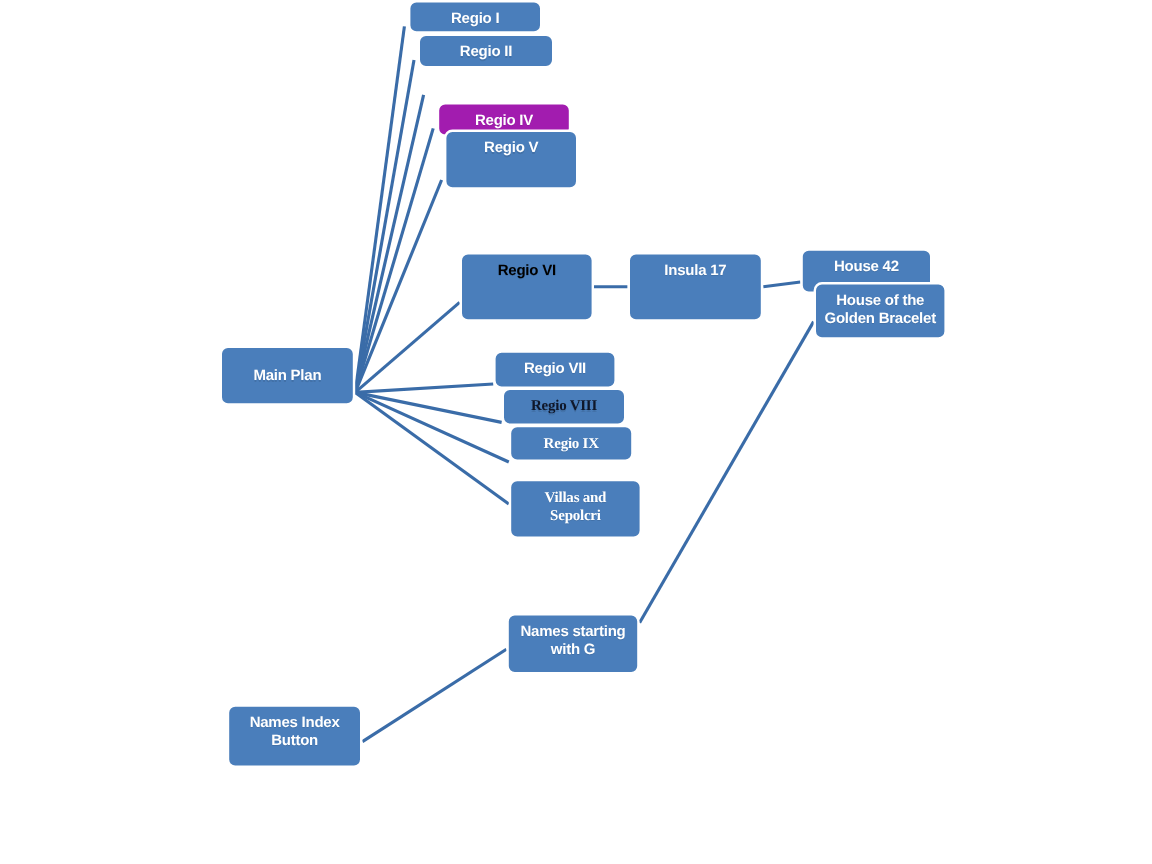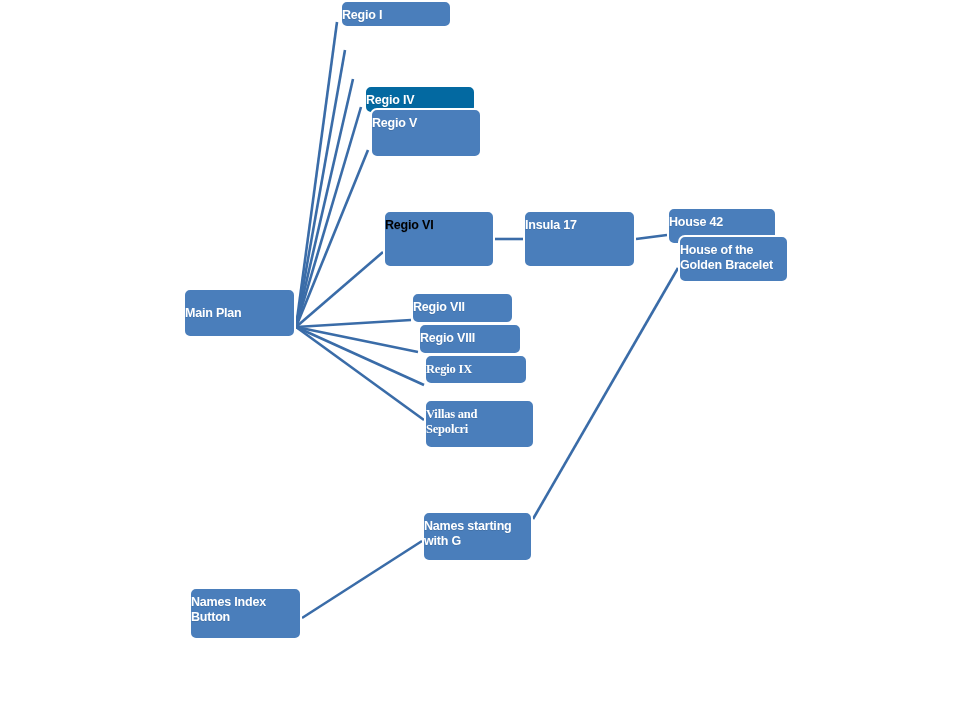--- a/index.html
+++ b/index.html
@@ -29,21 +29,21 @@
     box-sizing: border-box;
     background: #4a7ebb;
     border: 2px solid #ffffff;
     border-radius: 7px;
     color: #ffffff;
     font-family: "Liberation Sans", sans-serif;
     font-weight: bold;
     font-size: 12.5px;
     line-height: 1.18;
     letter-spacing: -0.2px;
-    text-align: left;
+    text-align: center;
     display: flex;
     align-items: flex-start;
     justify-content: center;
     padding-top: 6px;
     text-shadow: 0 1px 0 rgba(0,0,0,0.10);
     overflow: hidden;
   }
   .node.mid {
     align-items: center;
     padding-top: 0;
@@ -70,21 +70,24 @@
       <line x1="296" y1="327" x2="411" y2="320" stroke="#3a6ca8" stroke-width="2.6" stroke-linecap="butt"></line>
       <line x1="296" y1="327" x2="418" y2="352" stroke="#3a6ca8" stroke-width="2.6" stroke-linecap="butt"></line>
       <line x1="296" y1="327" x2="424" y2="385" stroke="#3a6ca8" stroke-width="2.6" stroke-linecap="butt"></line>
       <line x1="296" y1="327" x2="424" y2="420" stroke="#3a6ca8" stroke-width="2.6" stroke-linecap="butt"></line>
       <line x1="678" y1="268" x2="533" y2="519" stroke="#3a6ca8" stroke-width="2.6" stroke-linecap="butt"></line>
       <line x1="302" y1="618" x2="422" y2="541" stroke="#3a6ca8" stroke-width="2.6" stroke-linecap="butt"></line>
     </svg>
 <div class="node" style="left: 340px; top: 0px; width: 112px; height: 28px; background: rgb(74, 126, 187); border-color: rgb(255, 255, 255); color: rgb(255, 255, 255);">
       <span class="lbl">Regio I</span>
     </div>
-    <div class="node" style="left: 364px; top: 85px; width: 112px; height: 29px; background: #0369a1; border-color: rgb(255, 255, 255); color: rgb(255, 255, 255);">
+    <div class="node" style="left: 348px; top: 28px; width: 114px; height: 29px; background: rgb(74, 126, 187); border-color: rgb(255, 255, 255); color: rgb(255, 255, 255);">
+      <span class="lbl">Regio II</span>
+    </div>
+    <div class="node" style="left: 364px; top: 85px; width: 112px; height: 29px; background: #a21caf; border-color: rgb(255, 255, 255); color: rgb(255, 255, 255);">
       <span class="lbl">Regio IV</span>
     </div>
     <div class="node" style="left: 370px; top: 108px; width: 112px; height: 50px; background: rgb(74, 126, 187); border-color: rgb(255, 255, 255); color: rgb(255, 255, 255);">
       <span class="lbl">Regio V</span>
     </div>
     <div class="node" style="left: 383px; top: 210px; width: 112px; height: 58px; background: rgb(74, 126, 187); border-color: rgb(255, 255, 255); color: #000000;">
       <span class="lbl">Regio VI</span>
     </div>
     <div class="node" style="left: 523px; top: 210px; width: 113px; height: 58px; background: rgb(74, 126, 187); border-color: rgb(255, 255, 255); color: rgb(255, 255, 255);">
       <span class="lbl">Insula 17</span>
@@ -92,21 +95,21 @@
     <div class="node" style="left: 667px; top: 207px; width: 110px; height: 38px; background: rgb(74, 126, 187); border-color: rgb(255, 255, 255); color: rgb(255, 255, 255);">
       <span class="lbl">House 42</span>
     </div>
     <div class="node" style="left: 678px; top: 235px; width: 111px; height: 48px; background: rgb(74, 126, 187); border-color: rgb(255, 255, 255); color: rgb(255, 255, 255);">
       <span class="lbl">House of the
 Golden Bracelet</span>
     </div>
     <div class="node" style="left: 411px; top: 292px; width: 103px; height: 32px; background: rgb(74, 126, 187); border-color: rgb(255, 255, 255); color: rgb(255, 255, 255);">
       <span class="lbl">Regio VII</span>
     </div>
-    <div class="node" style="left: 418px; top: 323px; width: 104px; height: 32px; background: rgb(74, 126, 187); border-color: rgb(255, 255, 255); color: #ffffff;">
+    <div class="node" style="left: 418px; top: 323px; width: 104px; height: 32px; background: rgb(74, 126, 187); border-color: rgb(255, 255, 255); color: #0f172a; font-family: Liberation Serif, serif;">
       <span class="lbl">Regio VIII</span>
     </div>
     <div class="node" style="left: 424px; top: 354px; width: 104px; height: 31px; background: rgb(74, 126, 187); border-color: rgb(255, 255, 255); color: rgb(255, 255, 255); font-family: Liberation Serif, serif;">
       <span class="lbl">Regio IX</span>
     </div>
     <div class="node" style="left: 424px; top: 399px; width: 111px; height: 50px; background: rgb(74, 126, 187); border-color: rgb(255, 255, 255); color: rgb(255, 255, 255); font-family: Liberation Serif, serif;">
       <span class="lbl">Villas and
 Sepolcri</span>
     </div>
     <div class="node mid" style="left: 183px; top: 288px; width: 113px; height: 50px; background: rgb(74, 126, 187); border-color: rgb(255, 255, 255); color: rgb(255, 255, 255);">

